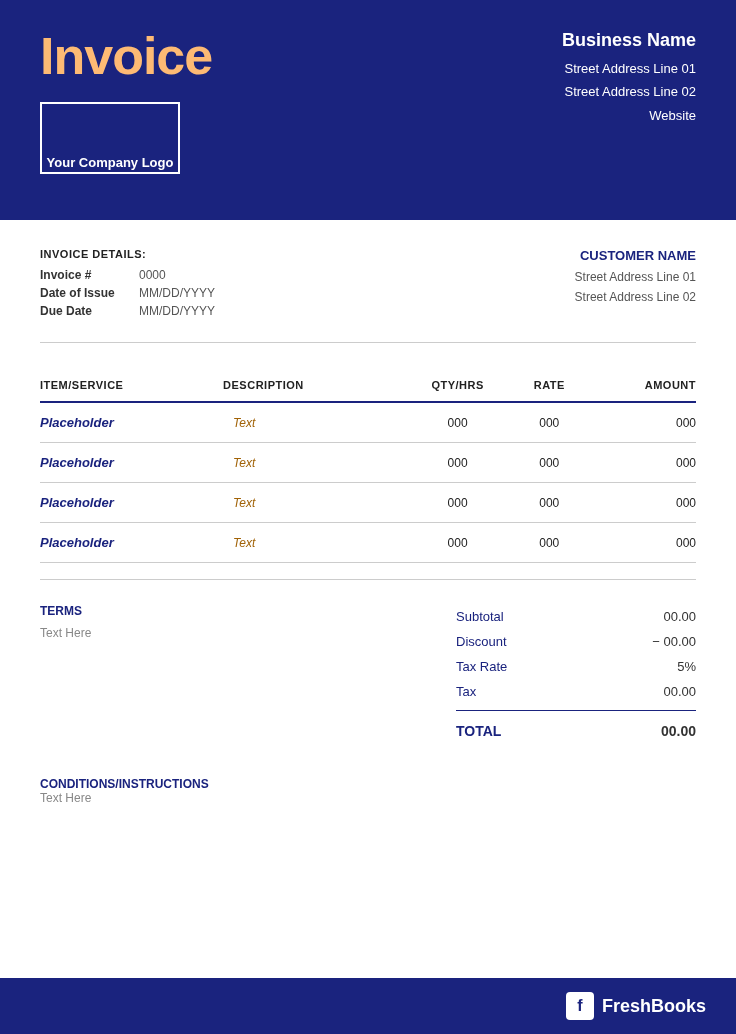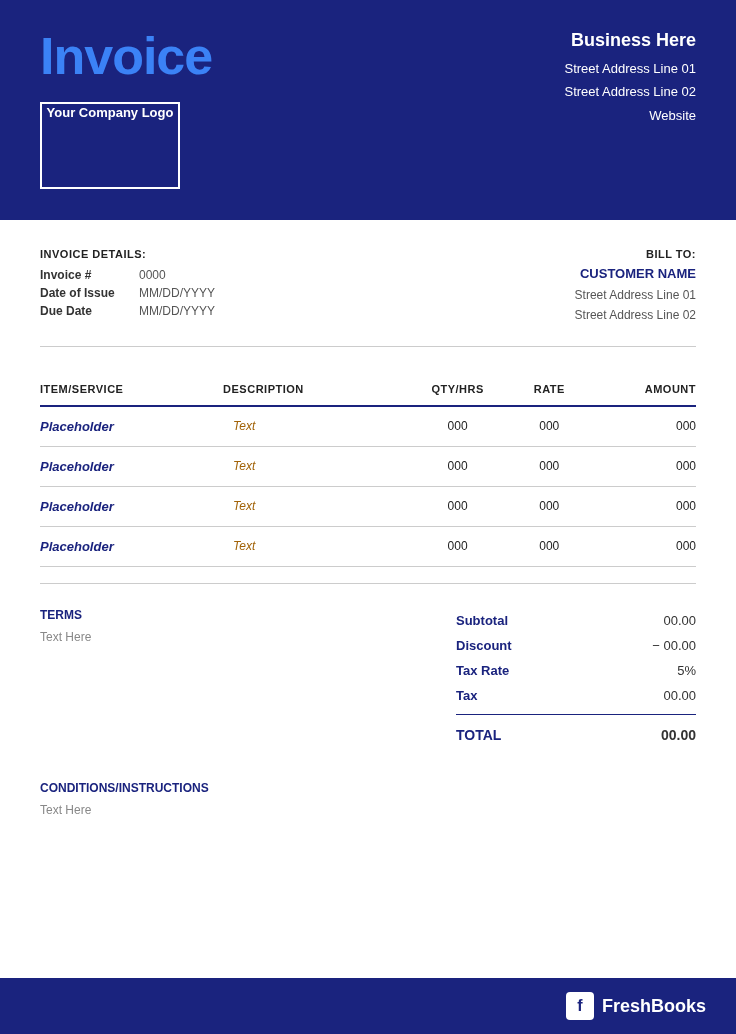--- a/index.html
+++ b/index.html
@@ -19,32 +19,32 @@
       justify-content: space-between;
       align-items: flex-start;
       min-height: 220px;
     }
     .header-left {
       display: flex;
       flex-direction: column;
       gap: 20px;
     }
     .invoice-title {
-      color: #3b82f6;
+      color: #fdba74;
       font-size: 52px;
       font-weight: 900;
       line-height: 1;
       letter-spacing: -1px;
     }
     .logo-box {
       border: 2px solid #fff;
       width: 140px;
-      height: 87px;
-      display: flex;
-      align-items: flex-start;
+      height: 72px;
+      display: flex;
+      align-items: flex-end;
       justify-content: center;
       background: transparent;
     }
     .logo-text {
       color: #fff;
       font-size: 13px;
       text-align: center;
       font-weight: 600;
       line-height: 1.4;
     }
@@ -199,21 +199,21 @@
       width: 240px;
     }
     .total-row {
       display: flex;
       justify-content: space-between;
       font-size: 13px;
       padding: 5px 0;
       color: #333;
     }
     .total-row .label {
-      font-weight: 700;
+      font-weight: 400;
       color: #1a237e;
     }
     .total-row .value {
       color: #333;
     }
     .total-divider {
       border: none;
       border-top: 1.5px solid #1a237e;
       margin: 6px 0;
     }
@@ -234,21 +234,20 @@
     }
 
     
     .conditions-section {
       padding: 16px 40px 20px 40px;
     }
     .conditions-title {
       font-size: 12px;
       font-weight: 900;
       color: #1a237e;
-      margin-bottom: 8px;
     }
     .conditions-text {
       font-size: 12px;
       color: #888;
     }
 
     
     .footer {
       background-color: #1a237e;
       height: 56px;
@@ -291,21 +290,21 @@
 <body>
 
 <div class="header">
   <div class="header-left">
     <span class="invoice-title">Invoice</span>
     <div class="logo-box">
       <span class="logo-text">Your Company Logo</span>
     </div>
   </div>
   <div class="header-right">
-    <div class="business-name">Business Here</div>
+    <div class="business-name">Business Name</div>
     <div class="business-info">
       <div>Street Address Line 01</div>
       <div>Street Address Line 02</div>
       <div>Website</div>
     </div>
   </div>
 </div>
 
 <div class="details-section">
   <div class="invoice-details">
@@ -317,21 +316,20 @@
     <div class="detail-row">
       <span class="detail-label">Date of Issue</span>
       <span class="detail-value">MM/DD/YYYY</span>
     </div>
     <div class="detail-row">
       <span class="detail-label">Due Date</span>
       <span class="detail-value">MM/DD/YYYY</span>
     </div>
   </div>
   <div class="bill-to">
-    <div class="bill-to-title">BILL TO:</div>
     <div class="customer-name">CUSTOMER NAME</div>
     <div class="customer-address">
       <div>Street Address Line 01</div>
       <div>Street Address Line 02</div>
     </div>
   </div>
 </div>
 
 <hr class="divider">
 

